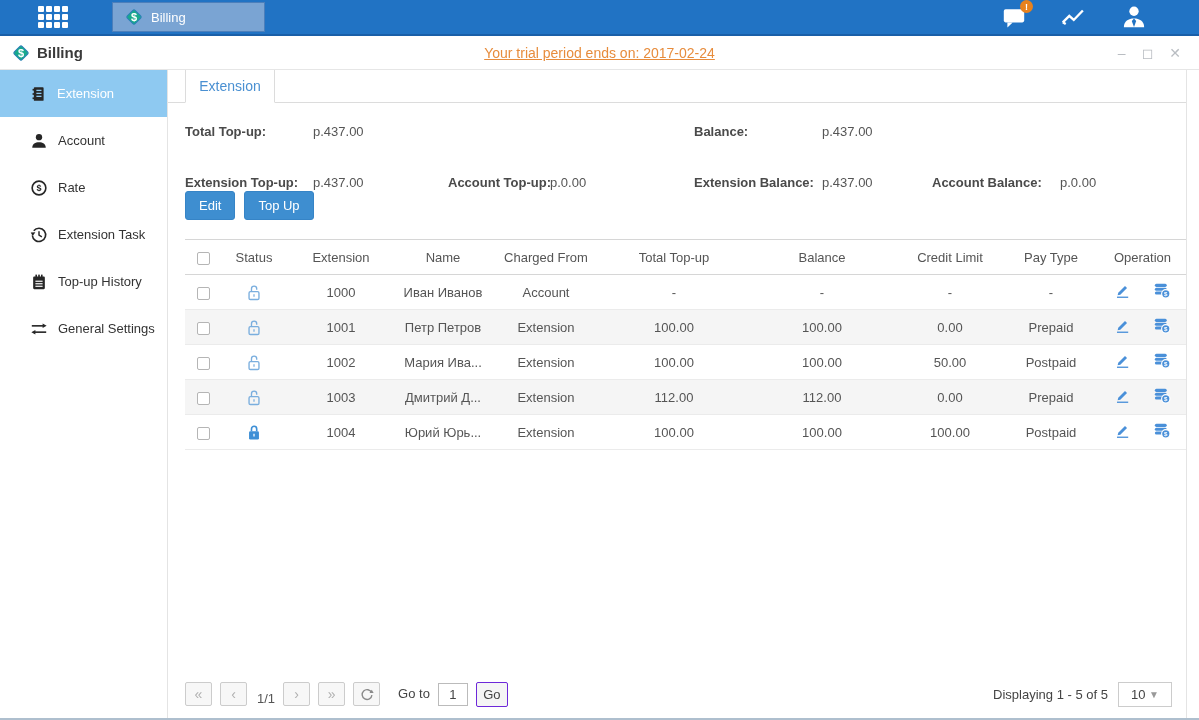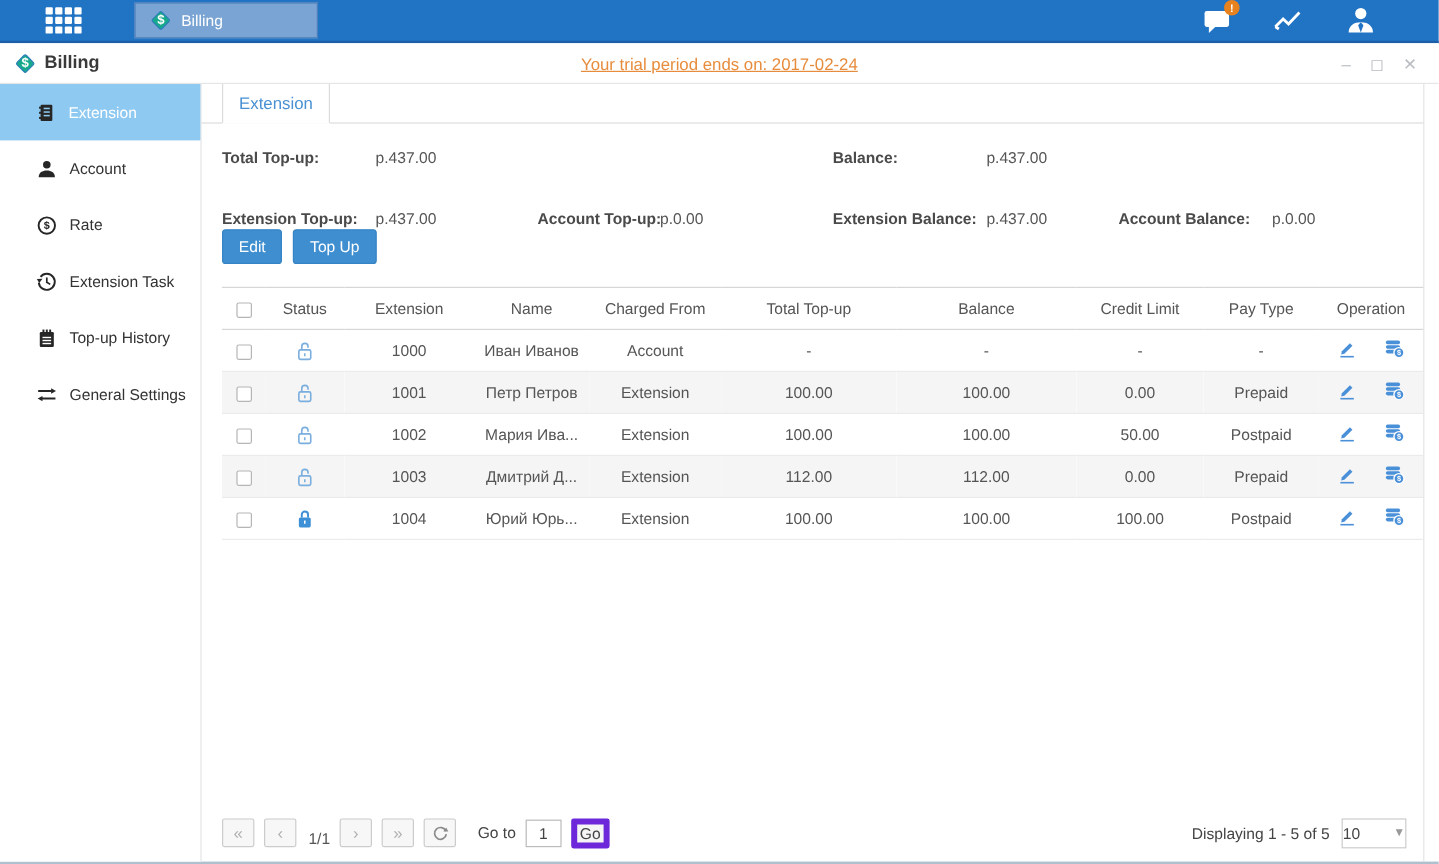--- a/index.html
+++ b/index.html
@@ -59,23 +59,23 @@
   .opcell .op { display:inline-block; margin:0 8px; cursor:pointer; vertical-align:middle; }
   .lockwrap svg { vertical-align:middle; }
 
   
   .spacer { flex:1; }
   .pagebar { height:48px; flex:0 0 auto; display:flex; align-items:center; padding:0 14px 0 17px; font-size:13px; color:#444; }
   .pg-btn { width:27px; height:24px; border:1px solid #ccc; background:#f7f7f7; border-radius:2px; display:flex; align-items:center; justify-content:center; color:#b0b0b0; font-size:14px; margin-right:8px; cursor:pointer; }
   .pg-text { margin:8px 8px 0 2px; color:#555; }
   .goto-label { margin:0 8px 2px 10px; }
   .goto-input { width:30px; height:23px; border:1px solid #bbb; text-align:center; font-size:13px; font-family:inherit; margin-right:8px; color:#444; }
-  .go-btn { width:32px; height:25px; border:5px solid #6d28d9; background:#f5f5f5; border-radius:2px; font-size:13px; color:#444; cursor:pointer; font-family:inherit; }
+  .go-btn { width:32px; height:25px; border:1px solid #6d28d9; background:#f5f5f5; border-radius:2px; font-size:13px; color:#444; cursor:pointer; font-family:inherit; }
   .pg-right { margin-left:auto; display:flex; align-items:center; gap:10px; }
-  .pagesize { width:54px; height:25px; border:1px solid #ccc; background:#fff; display:flex; align-items:center; padding:0 0; justify-content:space-between; cursor:pointer; color:#444; }
+  .pagesize { width:54px; height:25px; border:1px solid #ccc; background:#fff; display:flex; align-items:center; padding:0 12px; justify-content:space-between; cursor:pointer; color:#444; }
   .pagesize .caret { color:#999; font-size:10px; }
 </style>
 </head>
 <body>
 
 <div class="window">
 
   <div class="topbar">
     <div class="grid-icon">
       <i></i>

